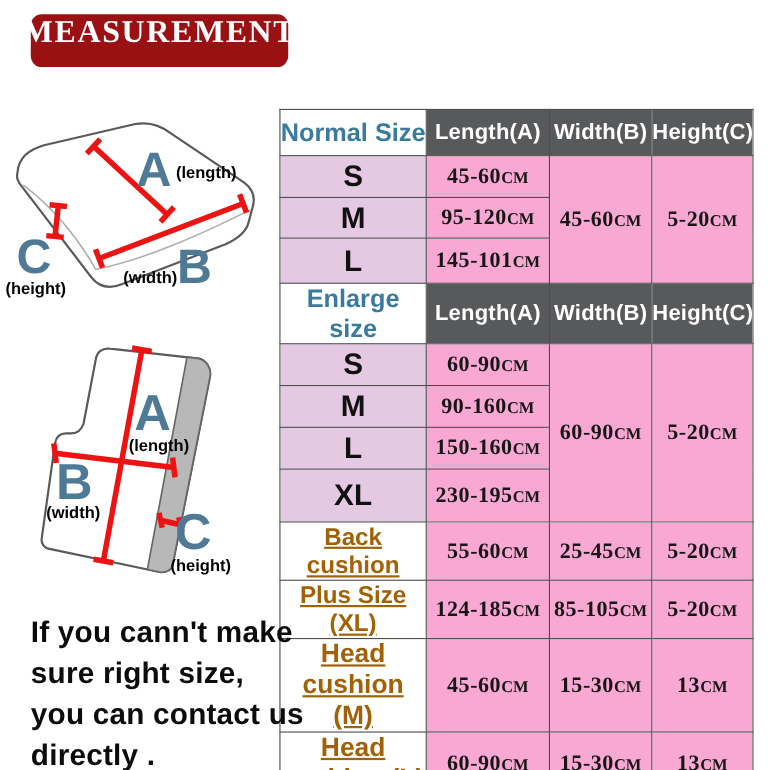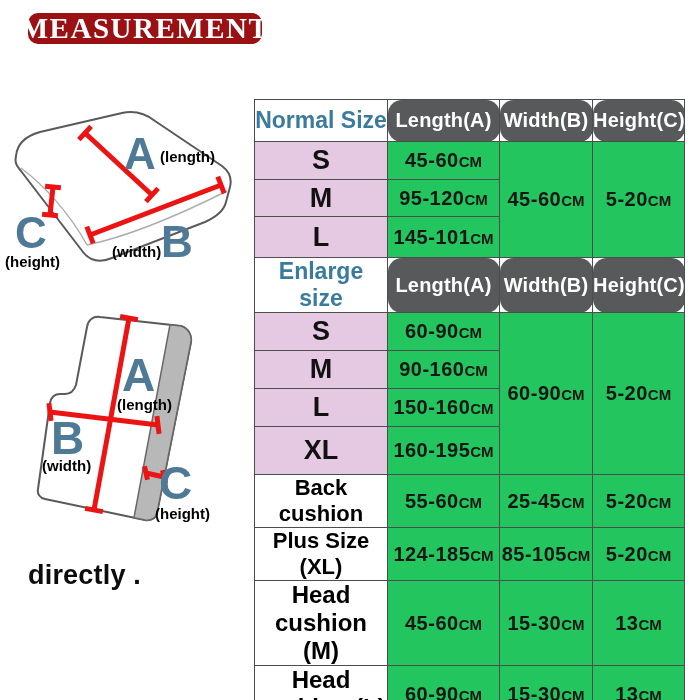--- a/index.html
+++ b/index.html
@@ -4,23 +4,23 @@
 <style>
   html,body{margin:0;padding:0;}
   body{
     width:700px;height:700px;background:#ffffff;position:relative;overflow:hidden;
     font-family:"Liberation Sans",sans-serif;
   }
   .page{position:absolute;inset:0;}
 
   
   .banner{
-    position:absolute;left:28px;top:13px;width:234px;height:31px;
+    position:absolute;left:28px;top:13px;width:234px;height:48px;
     background:#9B1013;border-radius:10px;
-    display:flex;align-items:center;justify-content:center;
+    display:flex;justify-content:center;
   }
   .banner span{
     color:#ffffff;font-family:"Liberation Serif",serif;font-weight:700;
     font-size:29px;letter-spacing:1.5px;
   }
 
   
   .diag-top{position:absolute;left:0px;top:90px;width:250px;height:190px;}
   .diag-bottom{position:absolute;left:10px;top:290px;width:240px;height:260px;}
   .dim{stroke:#EC1313;stroke-width:5;stroke-linecap:butt;}
@@ -34,30 +34,30 @@
   table.size-table{
     position:absolute;left:254px;top:99px;width:430px;
     border-collapse:collapse;table-layout:fixed;background:#ffffff;
   }
   .size-table td{
     border:1px solid #4d4d4d;text-align:center;vertical-align:middle;padding:0;
     overflow:hidden;
   }
   .dark{
     background:#58595B;color:#ffffff;font-weight:700;font-size:20px;
-    border-left:2px solid #ffffff;letter-spacing:0.2px;border-radius:14px;
+    border-left:2px solid #ffffff;letter-spacing:0.2px;
   }
   .sect{color:#3A7B9D;font-size:23px;font-weight:600;background:#ffffff;}
   .pink{background:#E5C9E2;font-size:27px;font-weight:700;color:#111111;}
   .val{
-    font-family:Liberation Sans, sans-serif;font-size:20px;font-weight:700;
-    color:#161616;letter-spacing:0.5px;background:#22c55e;
+    font-family:Liberation Serif, serif;font-size:20px;font-weight:700;
+    color:#161616;letter-spacing:0.5px;background:#f9a8d4;
   }
   .val .u{font-size:15px;letter-spacing:0;}
-  .tlabel{color:#000000;font-size:22px;font-weight:600;background:#ffffff;}
+  .tlabel{color:#a16207;font-size:22px;font-weight:600;background:#ffffff;text-decoration:underline;}
   .tlabel.small{font-size:24px;}
 
   
   .note{
     position:absolute;left:28px;top:557px;
     font-size:27px;line-height:37px;font-weight:600;color:#0c0c0c;letter-spacing:0.2px;
   }
 </style>
 </head>
 <body>
@@ -163,21 +163,21 @@
       <tr style="height:38px">
         <td class="pink">M</td>
         <td class="val"><span>90-160</span><span class="u">CM</span></td>
       </tr>
       <tr style="height:38px">
         <td class="pink">L</td>
         <td class="val"><span>150-160</span><span class="u">CM</span></td>
       </tr>
       <tr style="height:48px">
         <td class="pink">XL</td>
-        <td class="val"><span>160-195</span><span class="u">CM</span></td>
+        <td class="val"><span>230-195</span><span class="u">CM</span></td>
       </tr>
       <tr style="height:35px">
         <td class="tlabel">Back cushion</td>
         <td class="val"><span>55-60</span><span class="u">CM</span></td>
         <td class="val"><span>25-45</span><span class="u">CM</span></td>
         <td class="val"><span>5-20</span><span class="u">CM</span></td>
       </tr>
       <tr style="height:50px">
         <td class="tlabel">Plus Size (XL)</td>
         <td class="val"><span>124-185</span><span class="u">CM</span></td>
@@ -193,16 +193,19 @@
       <tr style="height:38px">
         <td class="tlabel small">Head cushion (L)</td>
         <td class="val"><span>60-90</span><span class="u">CM</span></td>
         <td class="val"><span>15-30</span><span class="u">CM</span></td>
         <td class="val"><span>13</span><span class="u">CM</span></td>
       </tr>
     </tbody>
   </table>
 
   <div class="note">
+    <div>If you cann't make</div>
+    <div>sure right size,</div>
+    <div>you can contact us</div>
     <div>directly .</div>
   </div>
 
 </div>
 
 </body></html>

